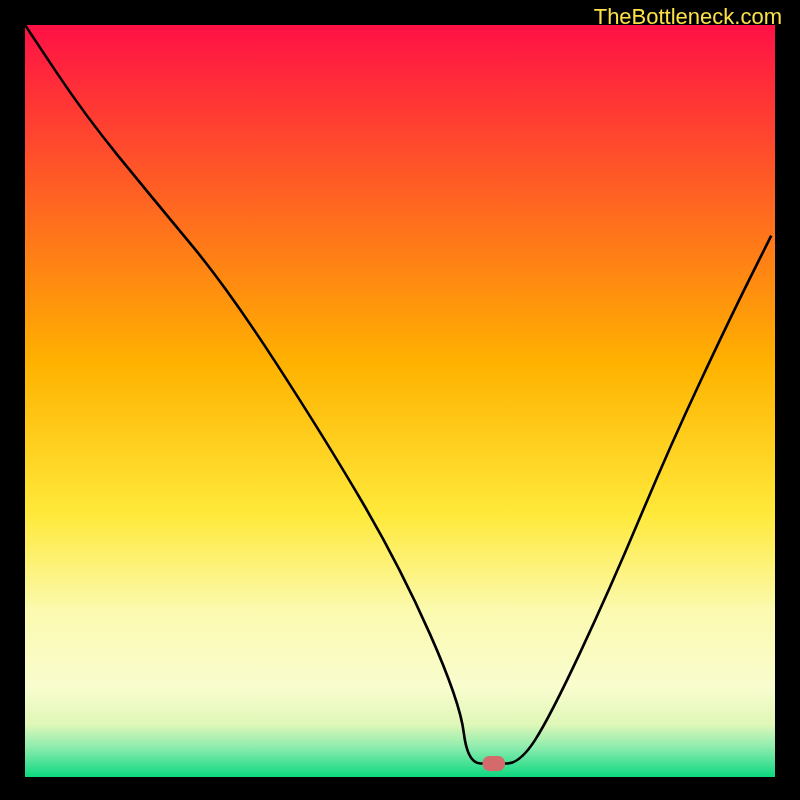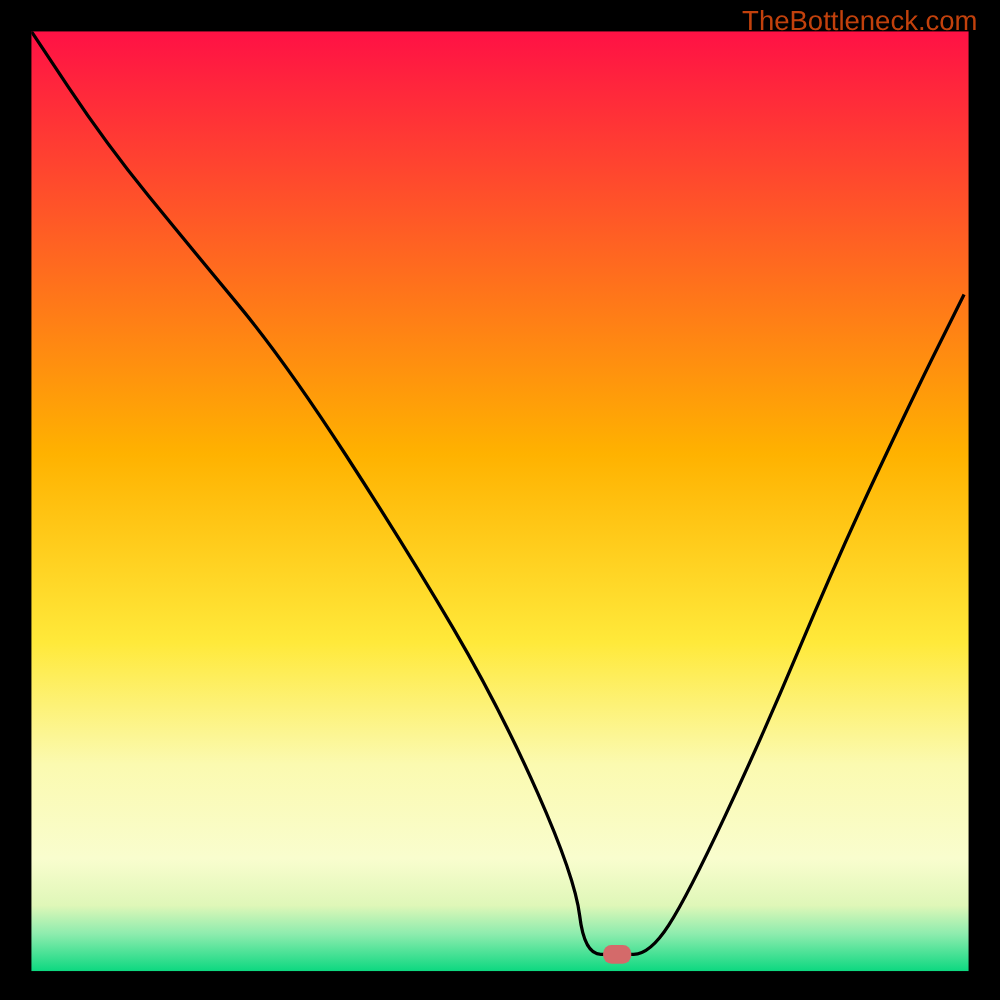--- a/index.html
+++ b/index.html
@@ -1,21 +1,21 @@
 <!DOCTYPE html>
 <html><head>
 <meta charset="utf-8">
 <style>
   * { margin: 0; padding: 0; box-sizing: border-box; }
   body { width: 800px; height: 800px; background: #000; position: relative; font-family: Arial, sans-serif; }
   .watermark {
     position: absolute;
     top: 4px;
     right: 18px;
-    color: #c2410c;
+    color: #fde047;
     font-size: 22px;
     font-weight: normal;
     z-index: 10;
     text-align: center;
   }
   .plot-area {
     position: absolute;
     left: 25px;
     top: 25px;
     width: 750px;

